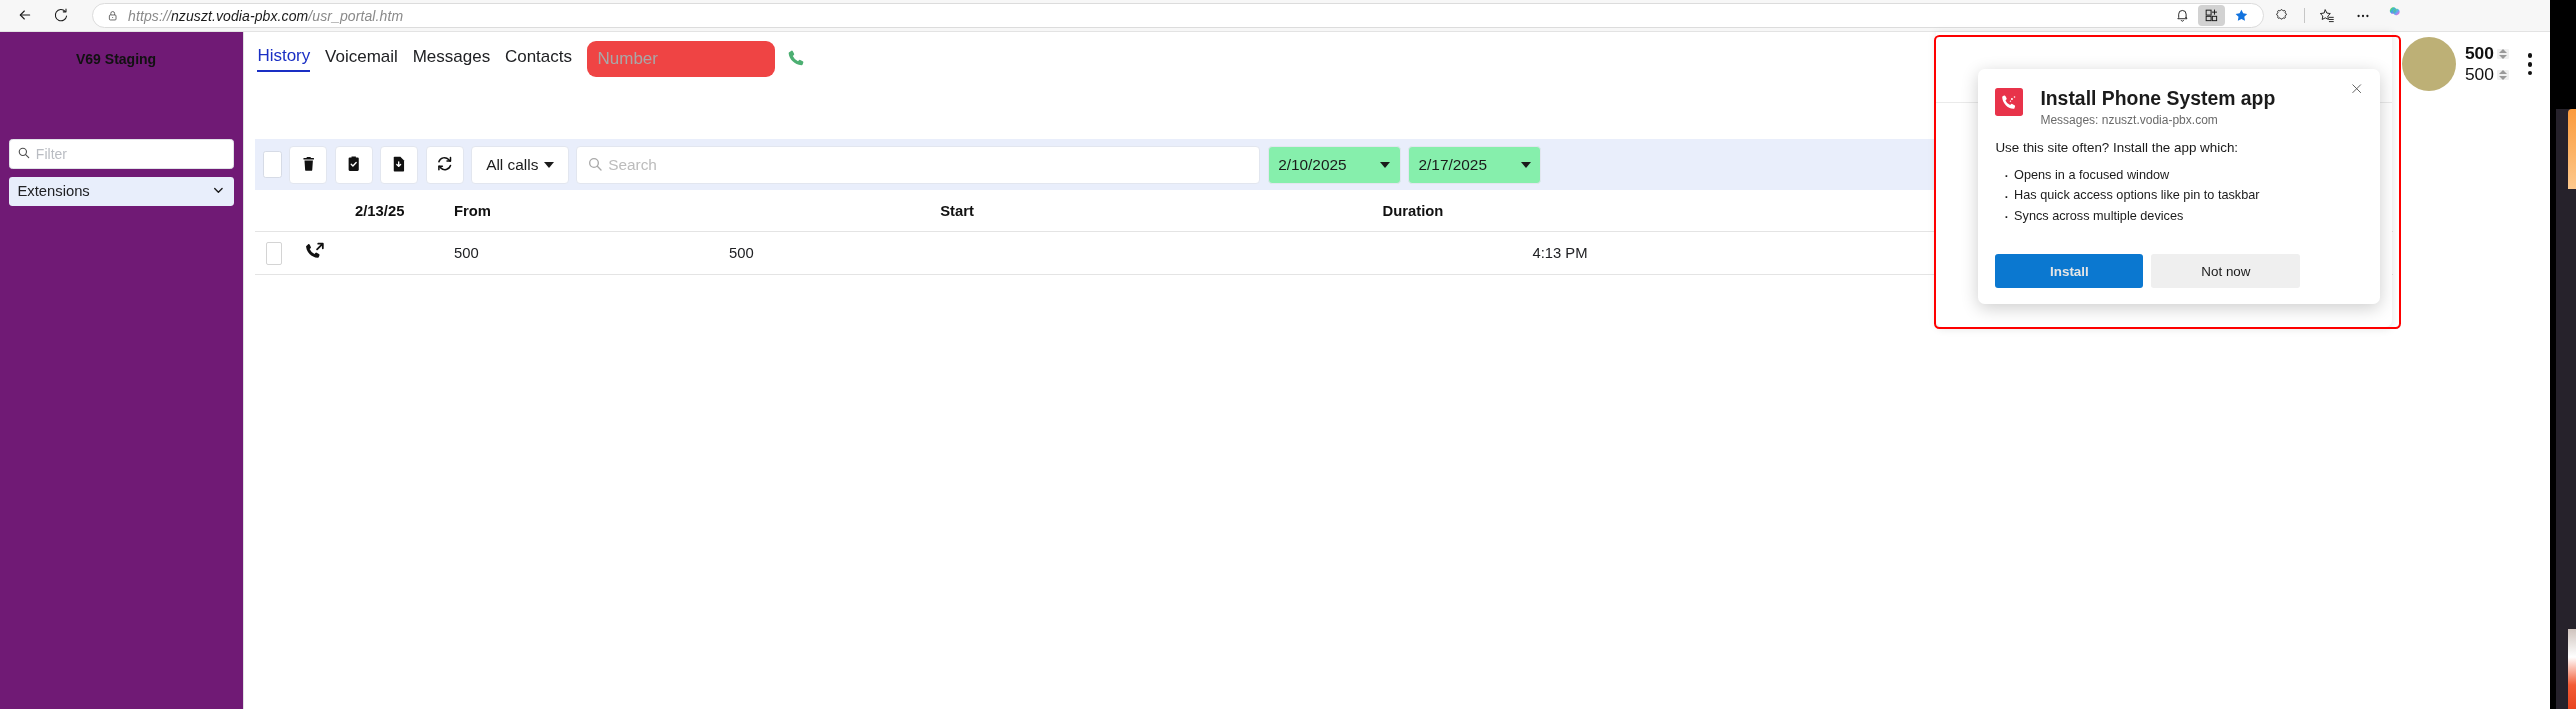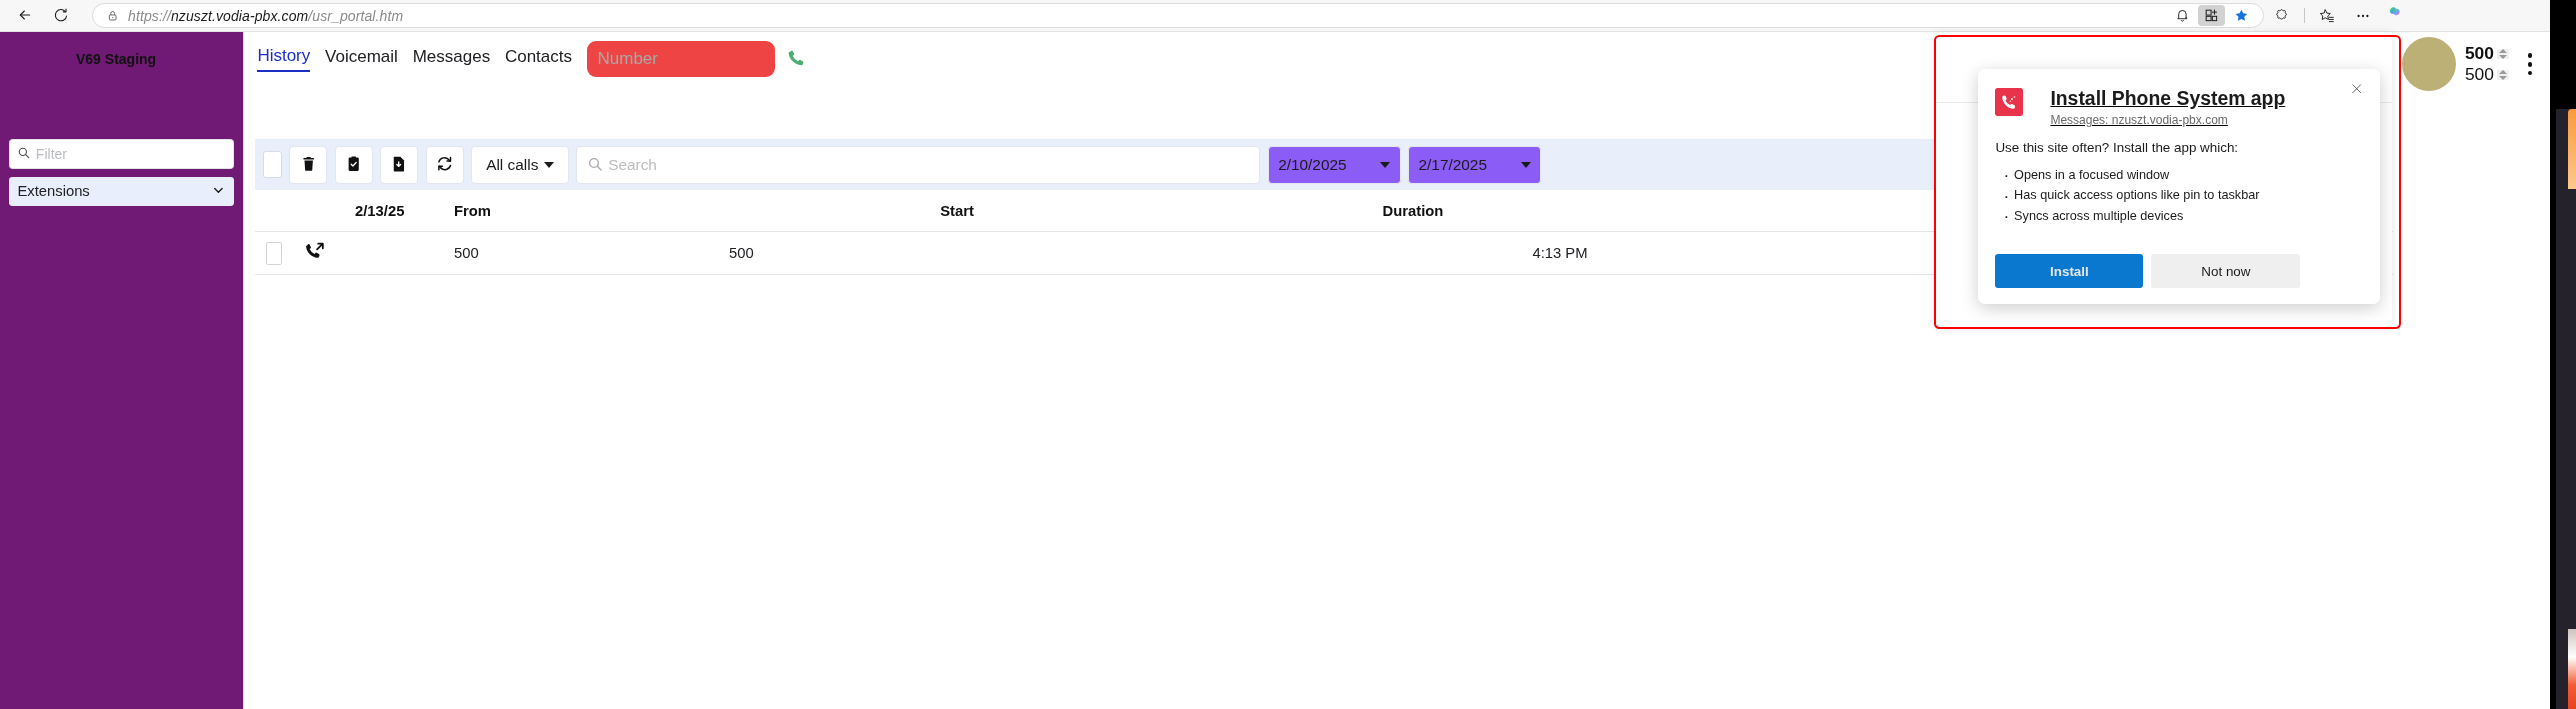--- a/index.html
+++ b/index.html
@@ -214,21 +214,21 @@
   }
   #search-box svg { width: 16px; height: 16px; flex: 0 0 auto; }
   #search-input {
     border: none; outline: none; background: transparent;
     font-family: "Liberation Sans", sans-serif;
     font-size: 15.4px; color: #333; margin-left: 5.4px; width: 100%;
   }
   #search-input::placeholder { color: #bcbcbc; }
   .date-select {
     height: 38px; width: 133px;
-    background: #8b5cf6; border: 0.7px solid #e2e6ef; border-radius: 4px;
+    background: #86efac; border: 0.7px solid #e2e6ef; border-radius: 4px;
     display: flex; align-items: center; justify-content: space-between;
     padding: 0 9.4px; cursor: pointer; gap: 10px;
   }
   .date-select .label { font-size: 15.4px; color: #1b1b1b; }
 
   
   #table { position: absolute; top: 158px; left: 255px; width: 2138px; }
   #table-head, .table-row {
     display: flex; align-items: center;
     border-bottom: 0.7px solid #e4e4e4;
@@ -276,21 +276,21 @@
     box-shadow: 0 4px 17.4px rgba(0,0,0,.20);
     z-index: 60;
     padding: 14.8px 17.4px 14.8px 17.4px;
   }
   #dialog-close {
     position: absolute; right: 12px; top: 8px;
     width: 23px; height: 23px; cursor: pointer;
     display: flex; align-items: center; justify-content: center;
   }
   #dialog-close svg { width: 13.4px; height: 13.4px; }
-  #dialog-top { display: flex; gap: 27px; margin-top: 4px; text-decoration: underline; }
+  #dialog-top { display: flex; gap: 17px; margin-top: 4px; }
   #app-icon {
     width: 28px; height: 28px; flex: 0 0 28px;
     background: #e8334a; border-radius: 2.7px;
     display: flex; align-items: center; justify-content: center;
   }
   #app-icon svg { width: 19px; height: 19px; }
   #dialog-title { font-size: 19.4px; font-weight: bold; color: #1b1b1b; line-height: 1.05; }
   #dialog-publisher { font-size: 12px; color: #6a6a6a; margin-top: 4.7px; }
   #dialog-lead { font-size: 13.4px; color: #1b1b1b; margin-top: 13.4px; }
   #dialog-bullets { list-style: none; margin-top: 9.4px; padding-left: 6.7px; }

